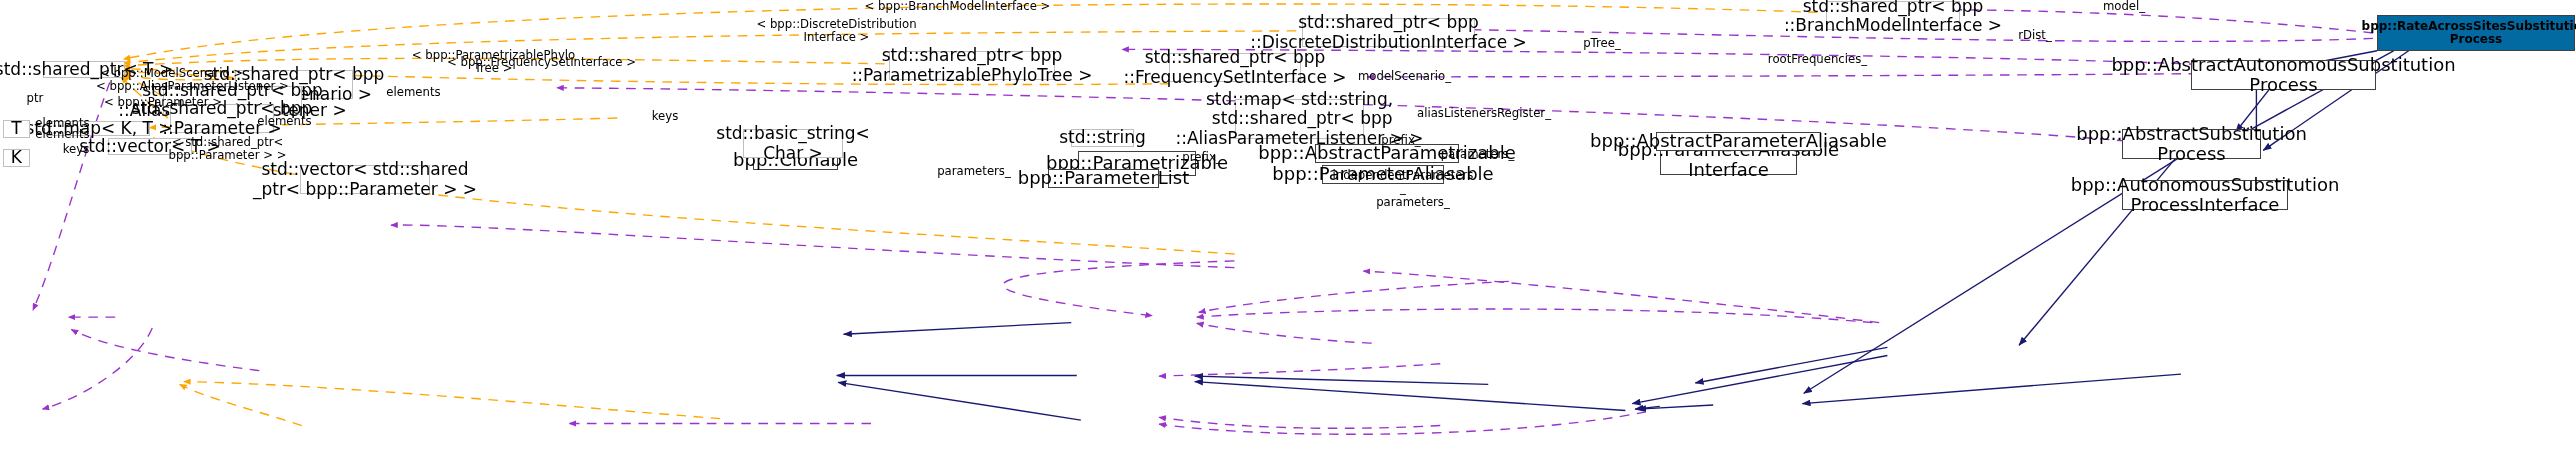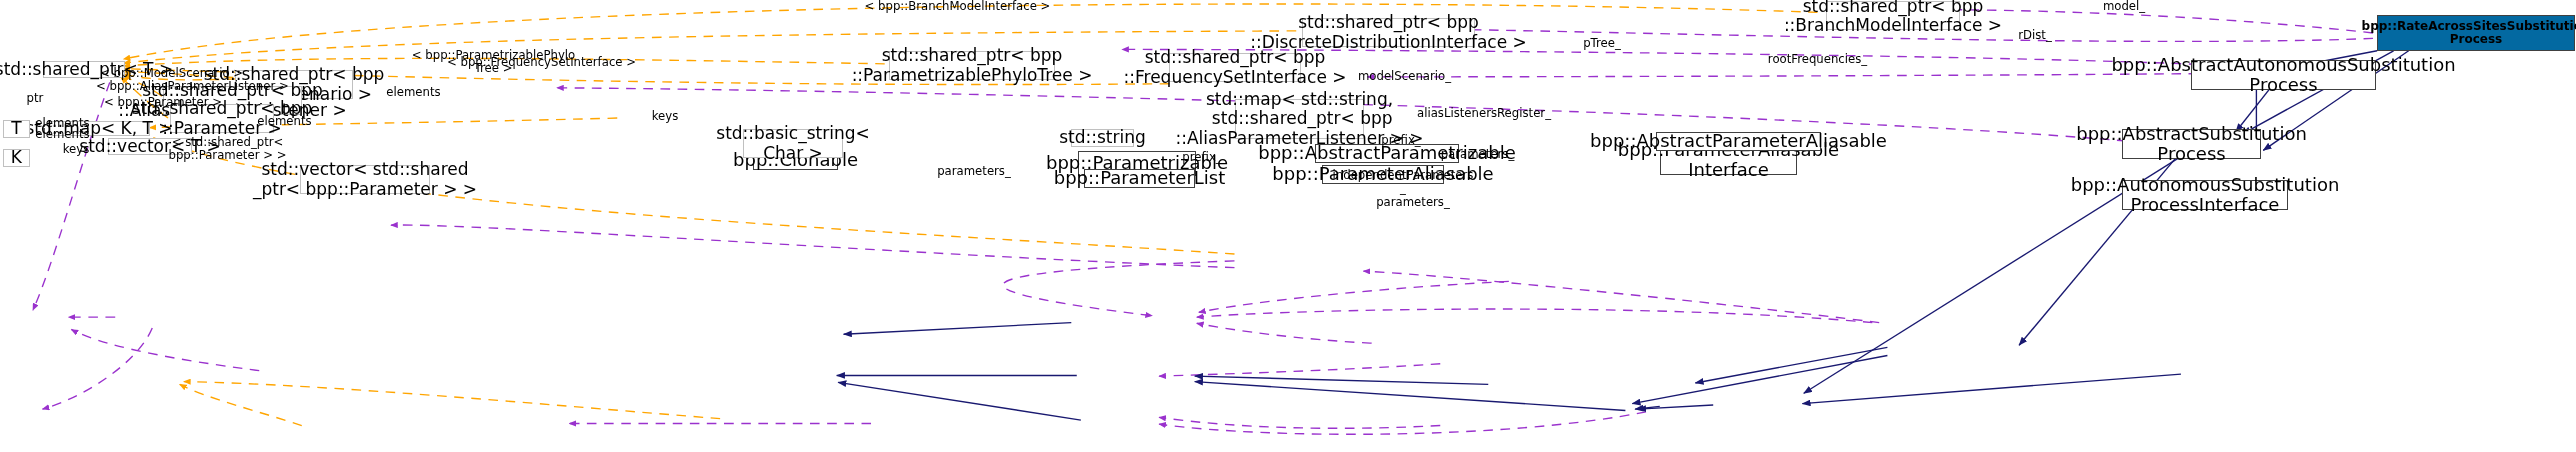--- a/index.html
+++ b/index.html
@@ -179,21 +179,21 @@
   <div class="node cls" style="left:1656px;top:132px;width:165px;height:19px;">bpp::AbstractParameterAliasable</div>
 
   <div class="node cls" style="left:1315px;top:144px;width:144px;height:19px;">bpp::AbstractParametrizable</div>
 
   <div class="node cls" style="left:1322px;top:165px;width:122px;height:19px;">bpp::ParameterAliasable</div>
 
   <div class="node cls" style="left:1078px;top:151px;width:118px;height:25px;">bpp::Parametrizable</div>
 
   <div class="node cls" style="left:753px;top:151px;width:85px;height:19px;">bpp::Clonable</div>
 
-  <div class="node cls" style="left:1048px;top:169px;width:111px;height:19px;margin-left:36px;">bpp::ParameterList</div>
+  <div class="node cls" style="left:1048px;top:169px;width:111px;height:19px;">bpp::ParameterList</div>
 
   <div class="node tmpl" style="left:1826px;top:1.4px;width:134px;height:29px;">std::shared_ptr&lt; bpp
 ::BranchModelInterface &gt;</div>
 
   <div class="node tmpl" style="left:1302px;top:18px;width:173px;height:29px;">std::shared_ptr&lt; bpp
 ::DiscreteDistributionInterface &gt;</div>
 
   <div class="node tmpl" style="left:889px;top:51px;width:166px;height:29px;">std::shared_ptr&lt; bpp
 ::ParametrizablePhyloTree &gt;</div>
 
@@ -226,20 +226,22 @@
   <div class="node tmpl" style="left:300px;top:165px;width:130px;height:29px;">std::vector&lt; std::shared
 _ptr&lt; bpp::Parameter &gt; &gt;</div>
 
   <div class="node tmpl" style="left:743px;top:129px;width:100px;height:29px;">std::basic_string&lt;
 Char &gt;</div>
 
   <div class="node tmpl" style="left:1071px;top:129px;width:63px;height:18px;">std::string</div>
 
   <div class="elabel" style="left:827px;top:0px;width:261px;">&lt; bpp::BranchModelInterface &gt;</div>
 
+  <div class="elabel" style="left:720px;top:18px;width:233px;">&lt; bpp::DiscreteDistribution
+Interface &gt;</div>
 
   <div class="elabel" style="left:384px;top:49px;width:219px;">&lt; bpp::ParametrizablePhylo
 Tree &gt;</div>
 
   <div class="elabel" style="left:425px;top:56px;width:233px;">&lt; bpp::FrequencySetInterface &gt;</div>
 
   <div class="elabel" style="left:100px;top:67px;width:130px;">&lt; bpp::ModelScenario &gt;</div>
 
   <div class="elabel" style="left:96px;top:80px;width:158px;">&lt; bpp::AliasParameterListener &gt;</div>
 

